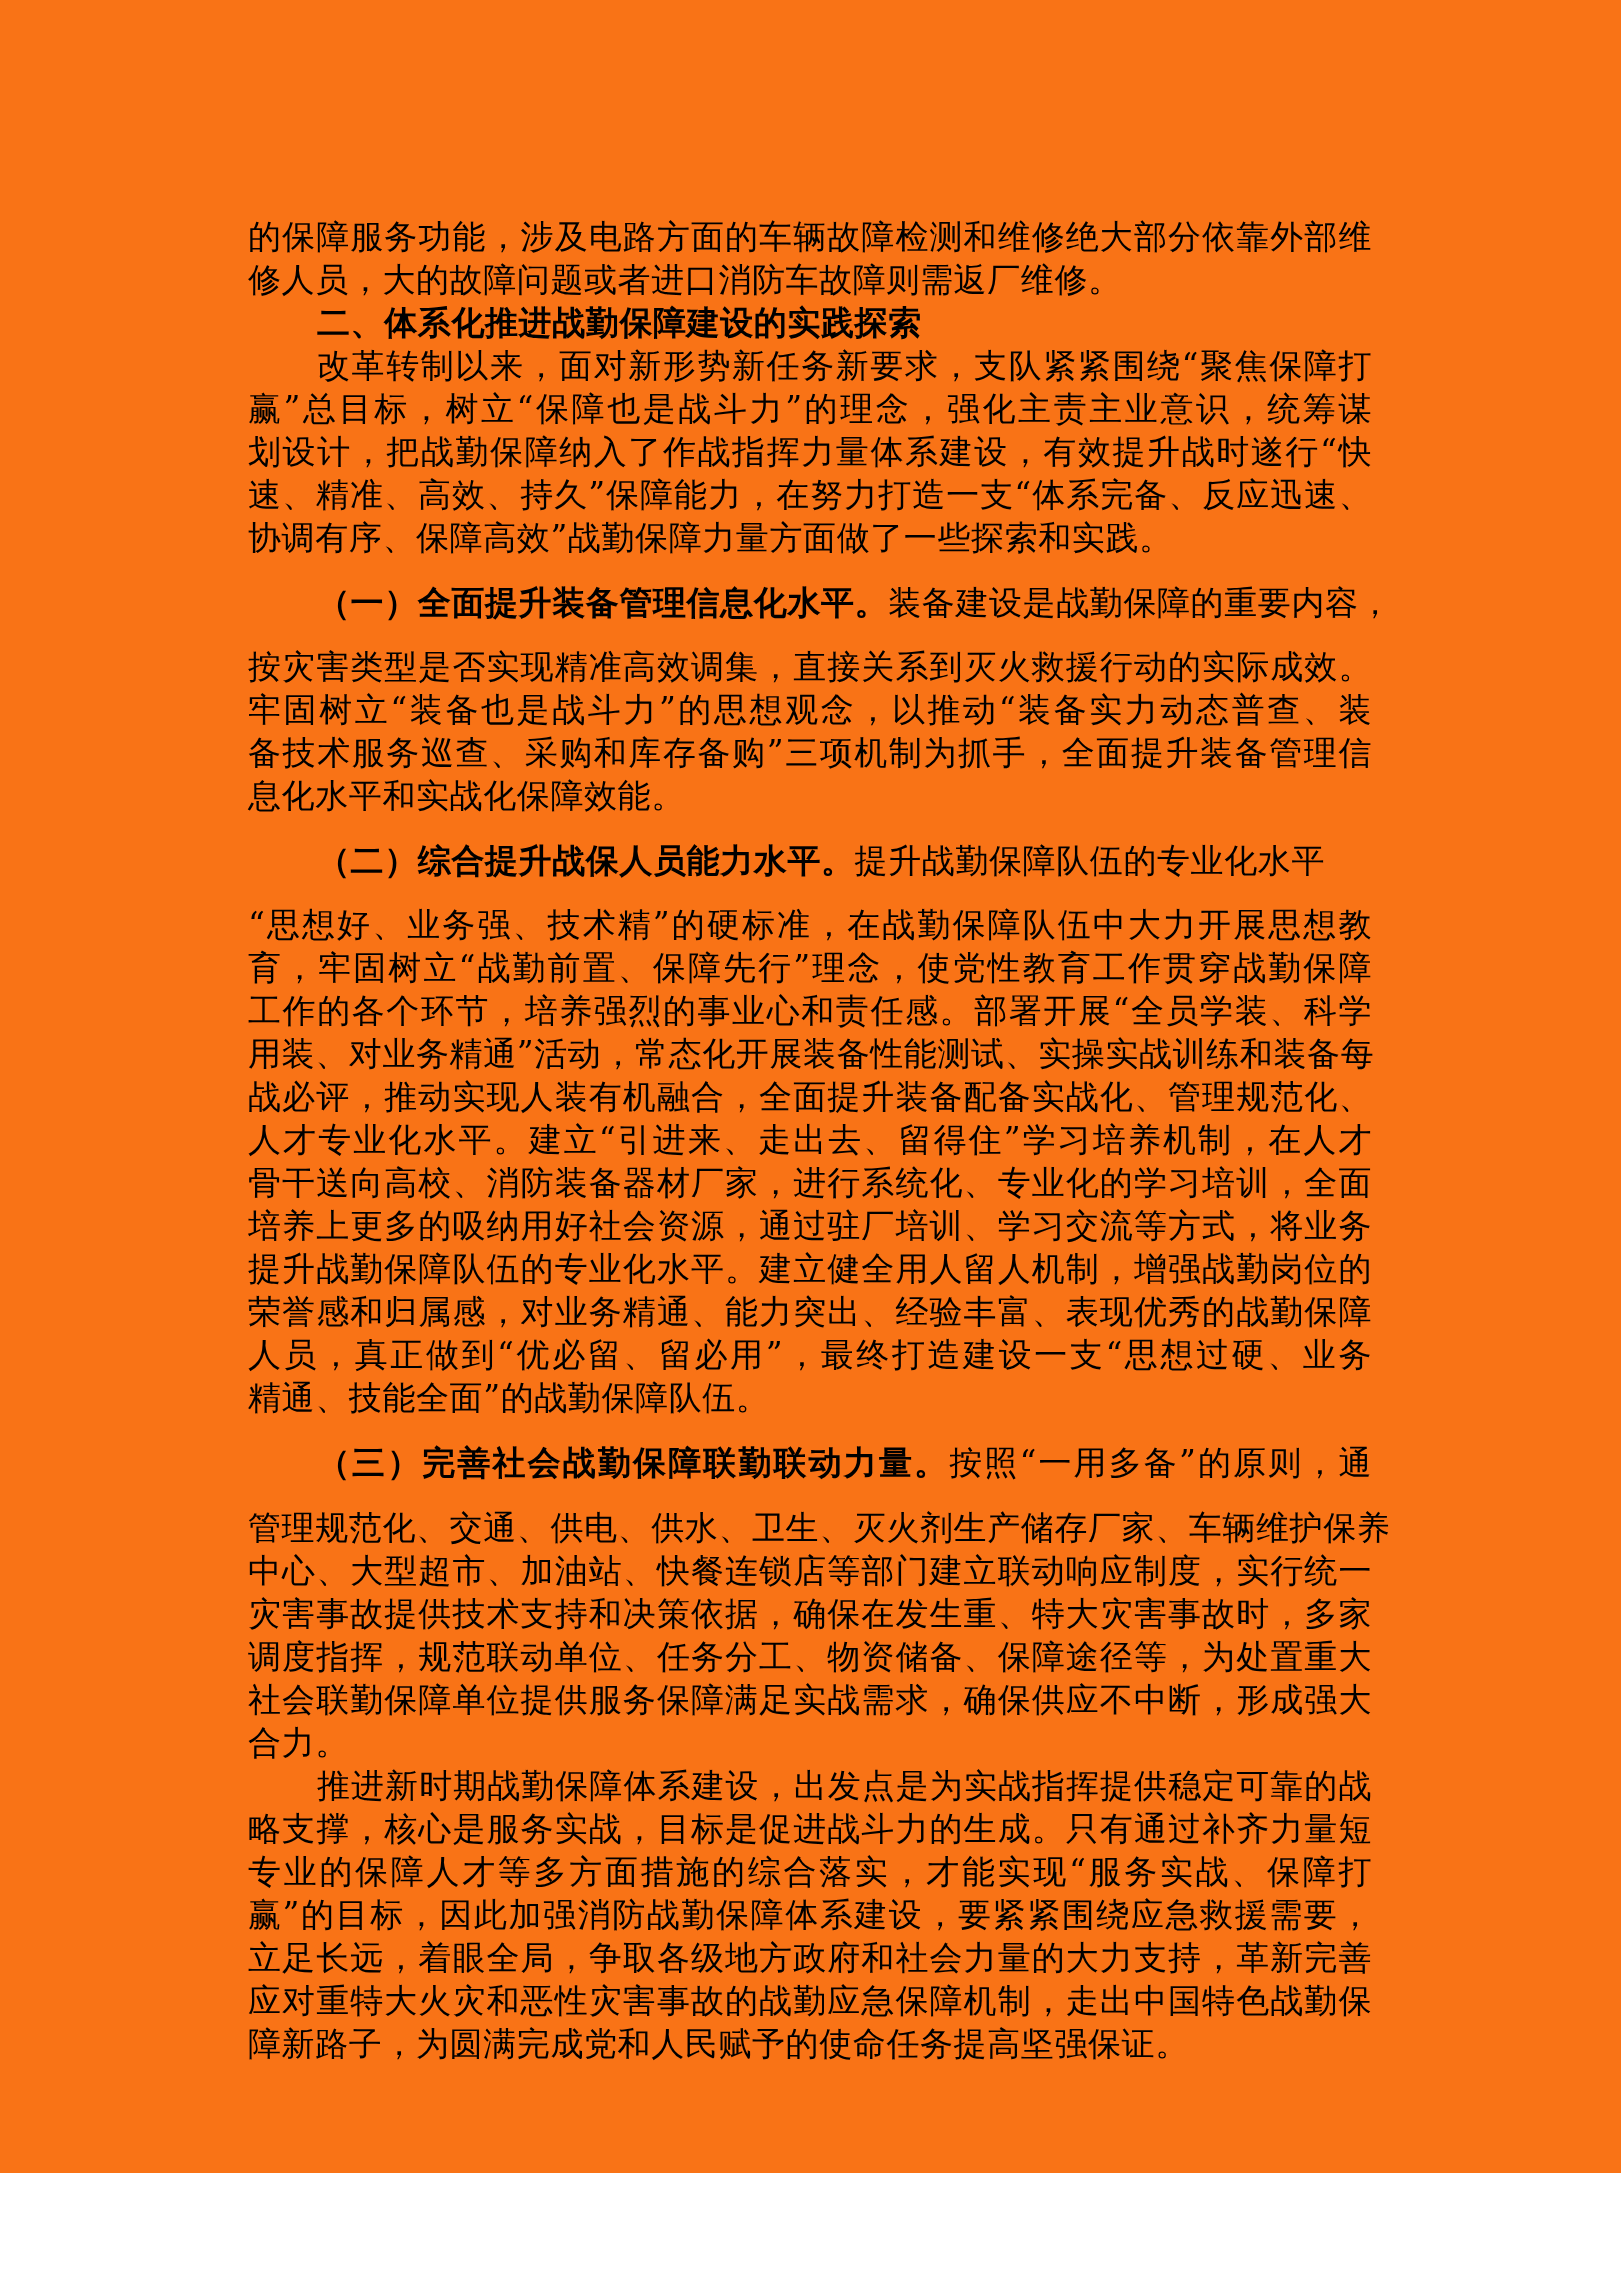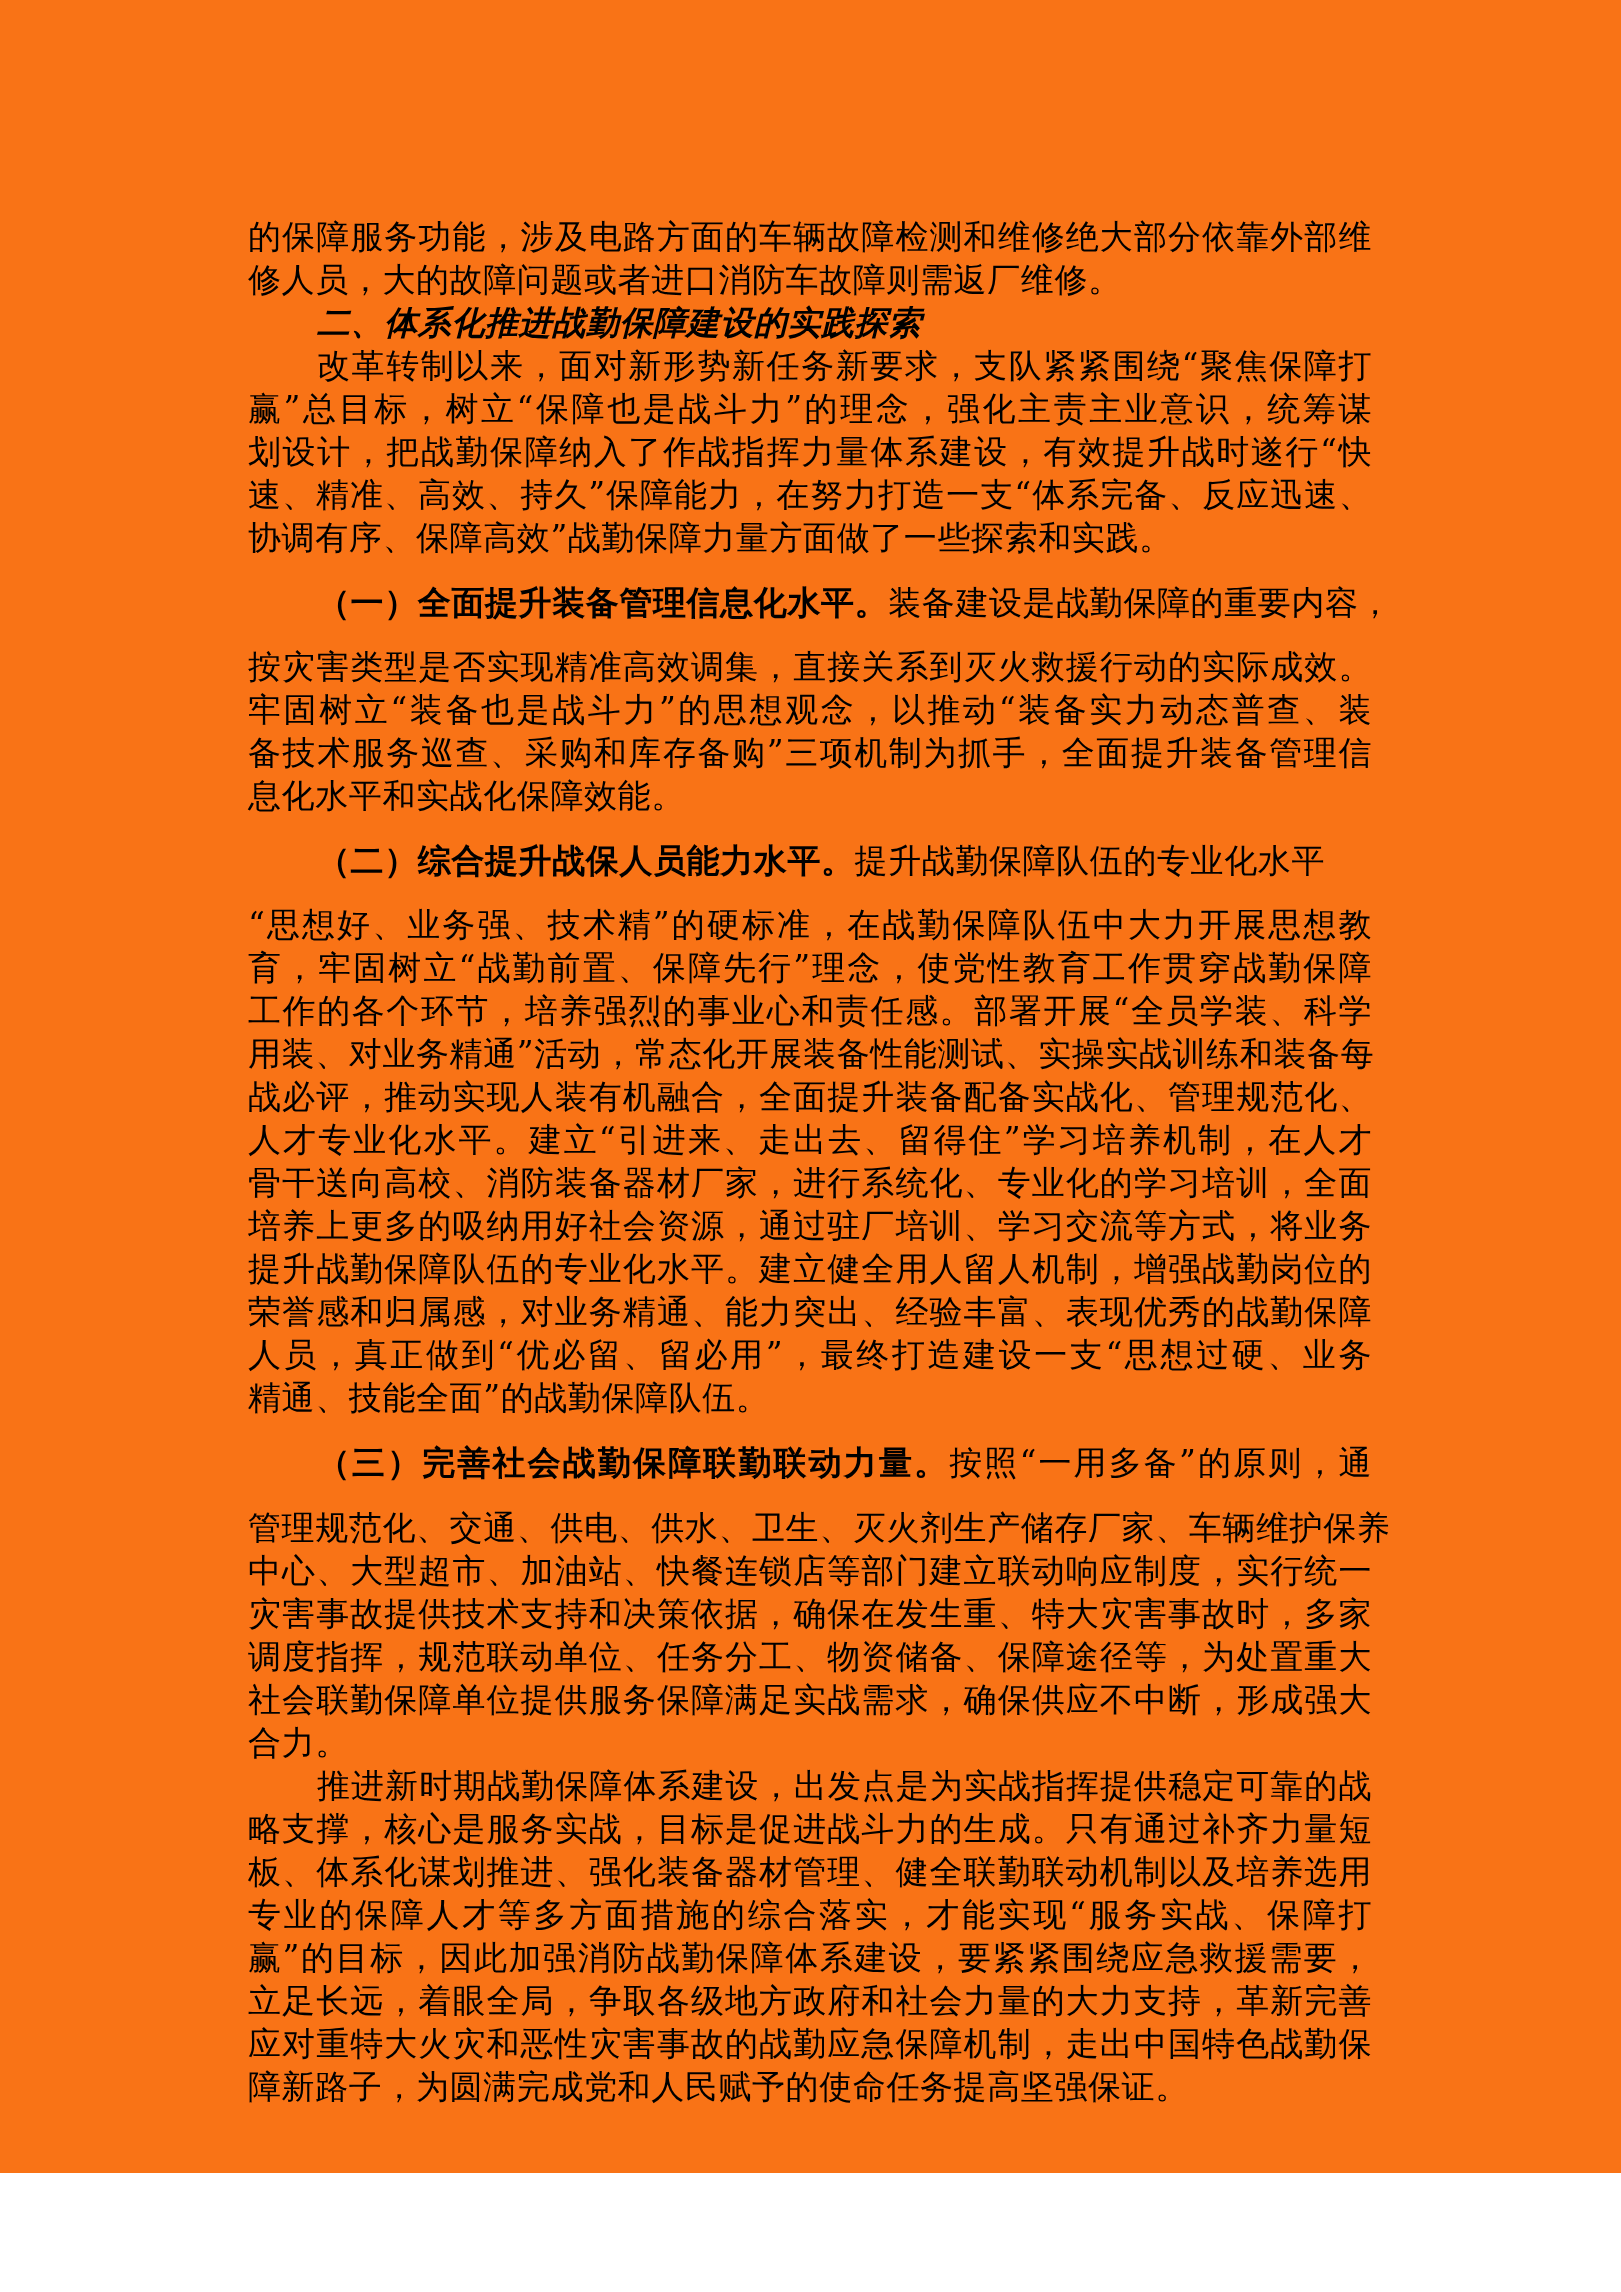--- a/index.html
+++ b/index.html
@@ -32,21 +32,20 @@
   .line.last { text-align-last: left; }
   .line.indent { padding-left: 69px; box-sizing: border-box; }
   .line.heading-line { margin: 21.6px 0 21.6px 0; }
   .bold-sans {
     font-family: Liberation Sans, sans-serif;
     font-weight: 700;
   }
   .section-heading {
     font-family: "DejaVu Sans", "Liberation Sans", sans-serif;
     font-weight: 700;
-    font-style: italic;
   }
 </style>
 </head>
 <body>
 
 <div class="page">
   <div class="content">
 
     <div>
       <span class="line">的保障服务功能，涉及电路方面的车辆故障检测和维修绝大部分依靠外部维</span>
@@ -93,21 +92,20 @@
       <span class="line">中心、大型超市、加油站、快餐连锁店等部门建立联动响应制度，实行统一</span>
       <span class="line">灾害事故提供技术支持和决策依据，确保在发生重、特大灾害事故时，多家</span>
       <span class="line">调度指挥，规范联动单位、任务分工、物资储备、保障途径等，为处置重大</span>
       <span class="line">社会联勤保障单位提供服务保障满足实战需求，确保供应不中断，形成强大</span>
       <span class="line last">合力。</span>
     </div>
 
     <div>
       <span class="line indent">推进新时期战勤保障体系建设，出发点是为实战指挥提供稳定可靠的战</span>
       <span class="line">略支撑，核心是服务实战，目标是促进战斗力的生成。只有通过补齐力量短</span>
-      <span class="line">板、体系化谋划推进、强化装备器材管理、健全联勤联动机制以及培养选用</span>
       <span class="line">专业的保障人才等多方面措施的综合落实，才能实现“服务实战、保障打</span>
       <span class="line">赢”的目标，因此加强消防战勤保障体系建设，要紧紧围绕应急救援需要，</span>
       <span class="line">立足长远，着眼全局，争取各级地方政府和社会力量的大力支持，革新完善</span>
       <span class="line">应对重特大火灾和恶性灾害事故的战勤应急保障机制，走出中国特色战勤保</span>
       <span class="line last">障新路子，为圆满完成党和人民赋予的使命任务提高坚强保证。</span>
     </div>
 
   </div>
 </div>
 

